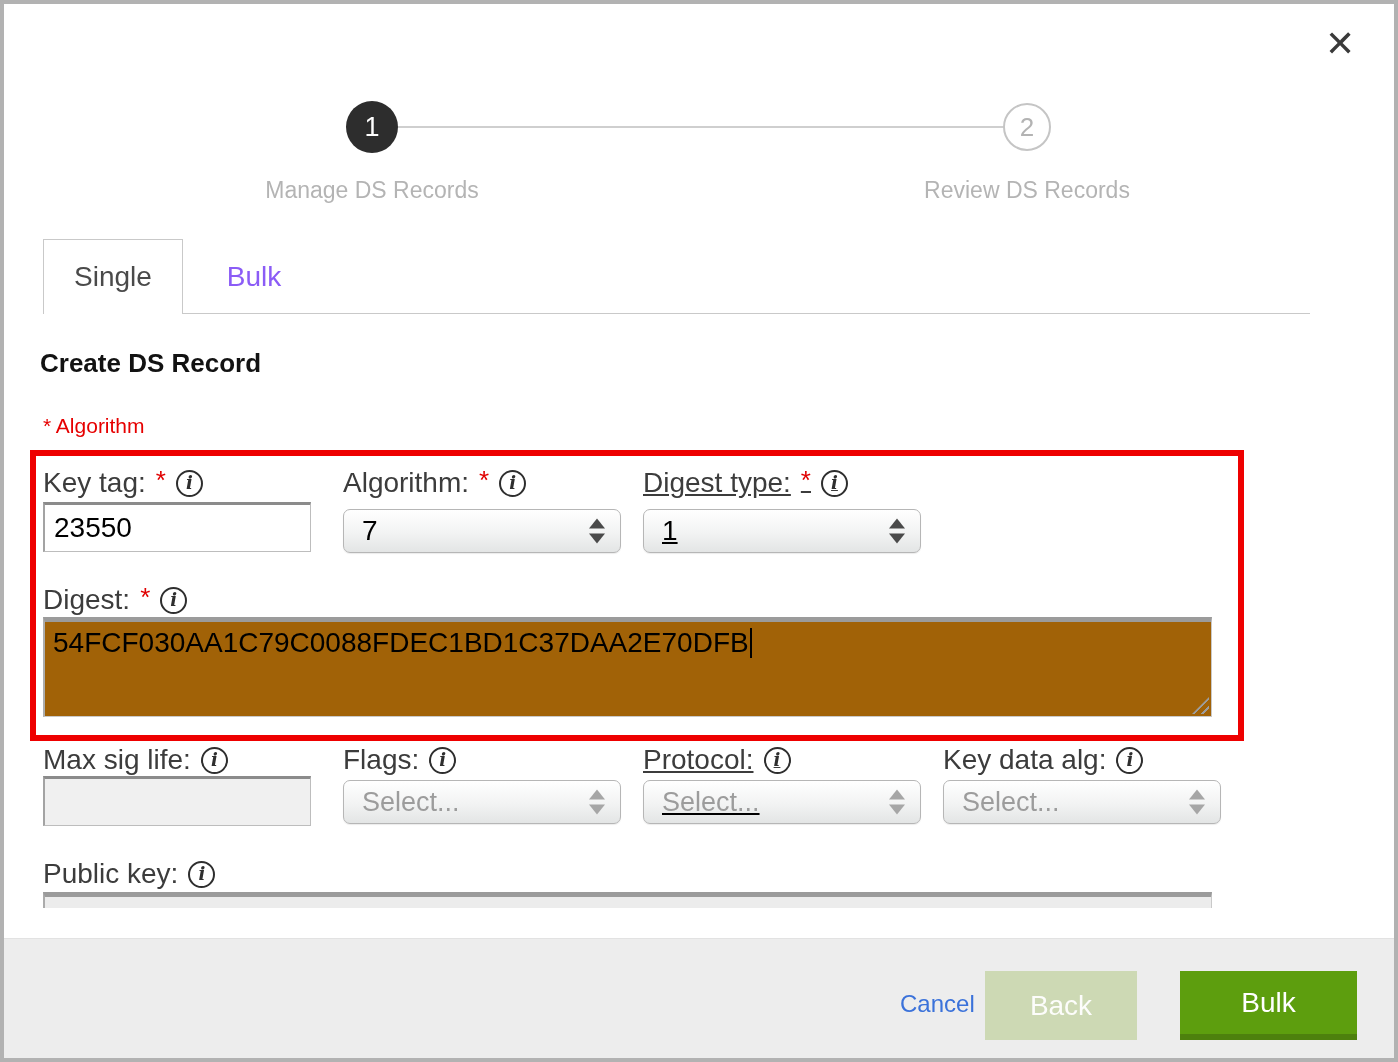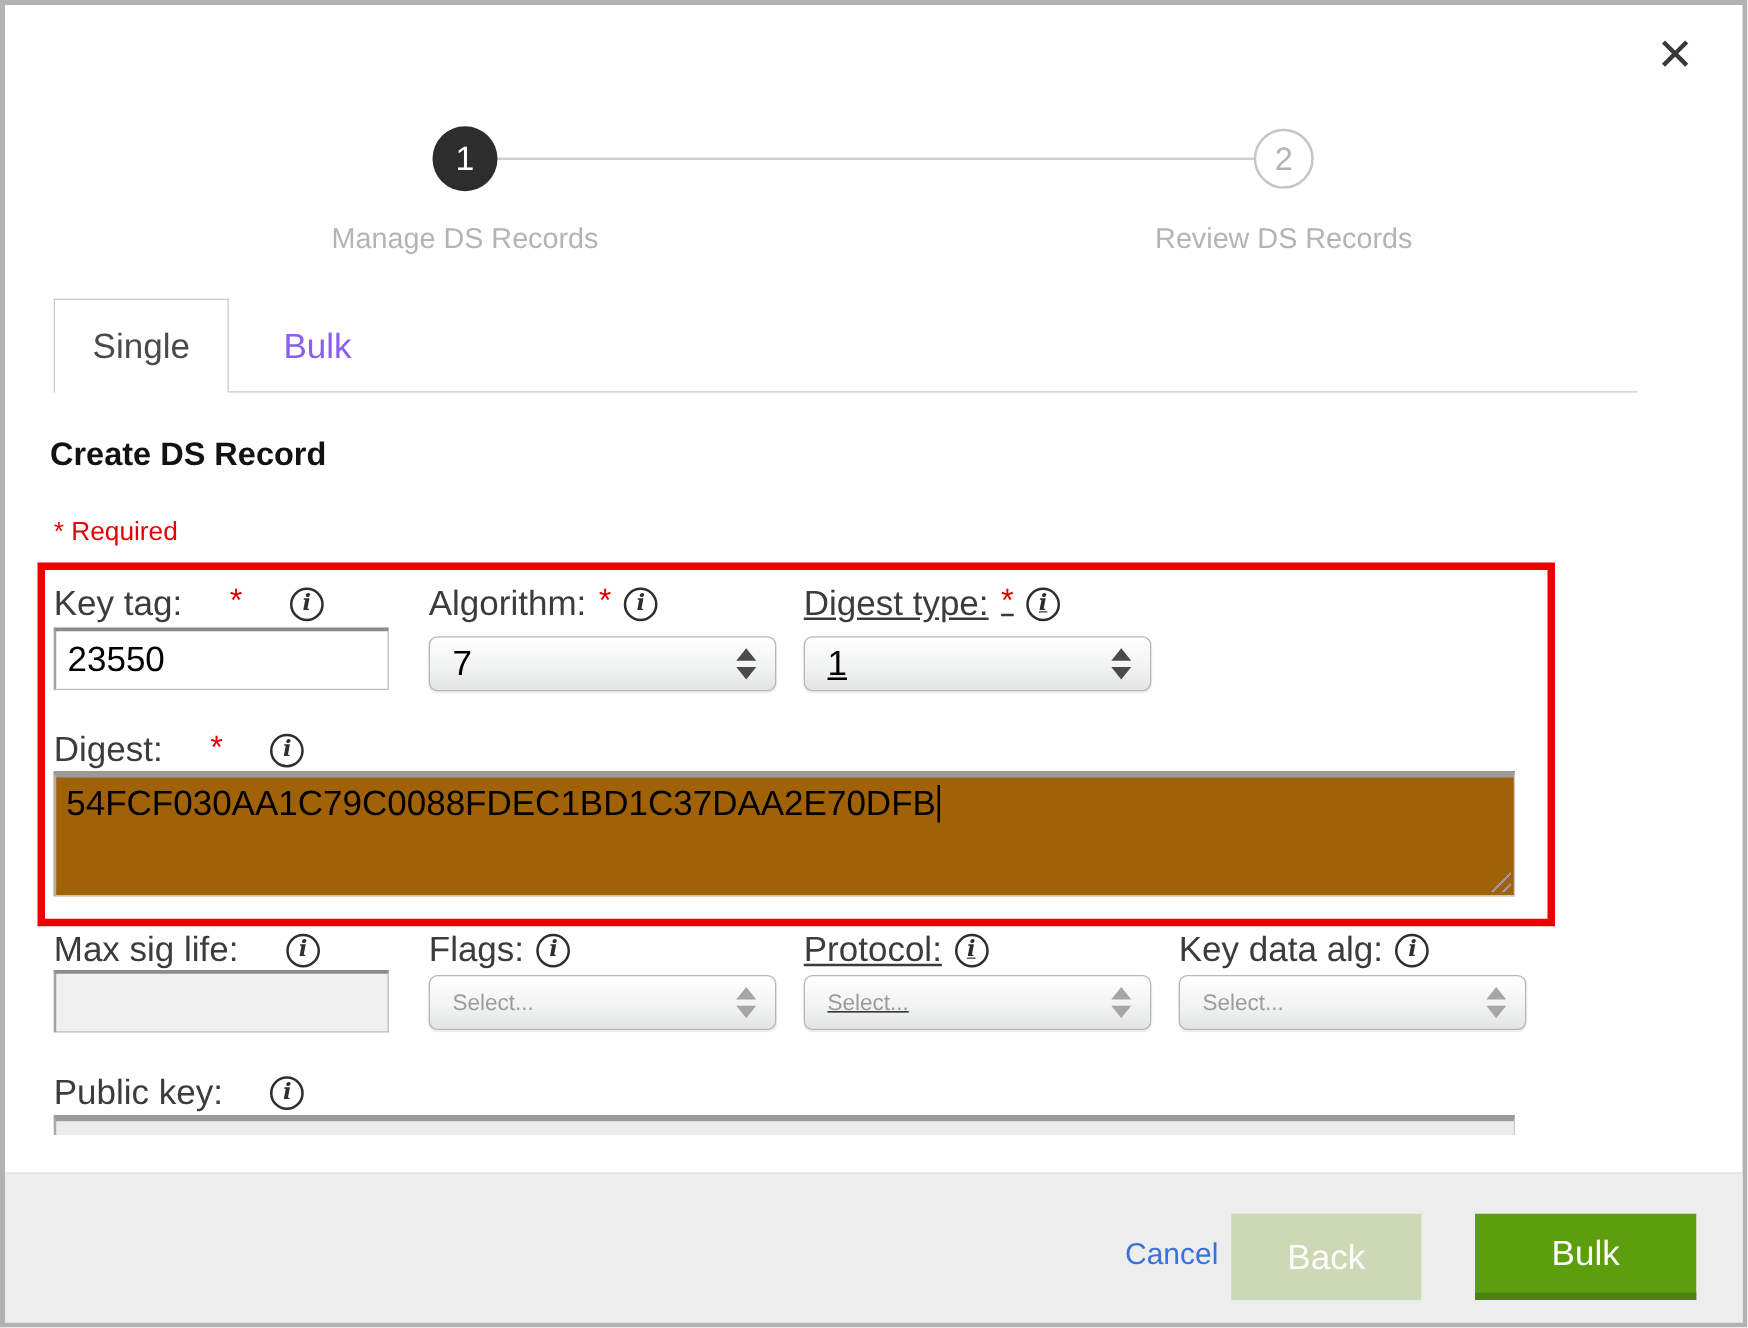--- a/index.html
+++ b/index.html
@@ -31,41 +31,41 @@
 
   .title { position:absolute; left:40px; top:348px; font-size:26px; font-weight:bold; color:#121212; }
   .reqnote { position:absolute; left:43px; top:414px; font-size:21px; color:#e60000; }
 
   
   .redbox { position:absolute; left:30px; top:450px; width:1214px; height:291px;
             border:6px solid #ee0000; z-index:6; pointer-events:none; }
 
   
   .flabel { position:absolute; font-size:28px; color:#3c3c3c; display:flex; align-items:center; height:34px; }
-  .c1 { left:43px;gap:28px; } .c2 { left:343px; } .c3 { left:643px;text-decoration:underline; } .c4 { left:943px; }
+  .c1 { left:43px; } .c2 { left:343px; } .c3 { left:643px;text-decoration:underline; } .c4 { left:943px; }
   .lr1 { top:466px; } .lrd { top:583px; } .lr2 { top:743px; } .lrpk { top:857px; }
   .req { color:#e00000; margin-left:10px; position:relative; top:-3px; font-size:26px; }
   .info { display:inline-flex; width:27px; height:27px; border:2.5px solid #2e2e2e; border-radius:50%;
           align-items:center; justify-content:center; margin-left:10px; cursor:pointer; flex:0 0 auto; }
   .info i { font-family:"DejaVu Serif","Liberation Serif",serif; font-style:italic; font-weight:bold;
             font-size:18px; color:#2e2e2e; line-height:1; }
 
   
   .tinput { position:absolute; width:268px; height:50px; font-size:28px; padding:0 9px; color:#000;
             background:#fff; outline:none;
             border:1px solid #bdbdbd; border-top:3px solid #8b8b8b; border-left:2px solid #a3a3a3;
             font-family:"Liberation Sans","DejaVu Sans",sans-serif; }
   .tinput.disabled { background:#f0f0f0; }
 
   
   .select { position:absolute; width:278px; height:44px; border:1px solid #b6b6b6; border-radius:7px;
             background:linear-gradient(#ffffff,#f2f3f3 55%,#e3e5e5); box-shadow:0 1px 1px rgba(0,0,0,0.08);
             display:flex; align-items:center; cursor:pointer; }
   .sel-val { font-size:28px; color:#000; padding-left:18px; }
-  .select.muted .sel-val { color:#9c9c9c; font-size:18px;text-align:center; }
+  .select.muted .sel-val { color:#9c9c9c; font-size:27px;text-align:center; }
   .arrows { position:absolute; right:15px; top:50%; transform:translateY(-50%);
             display:flex; flex-direction:column; gap:5px; align-items:center; }
   .arr-up   { width:0; height:0; border-left:8px solid transparent; border-right:8px solid transparent; border-bottom:10px solid #4a4a4a; }
   .arr-down { width:0; height:0; border-left:8px solid transparent; border-right:8px solid transparent; border-top:10px solid #4a4a4a; }
   .select.muted .arr-up { border-bottom-color:#a6a6a6; }
   .select.muted .arr-down { border-top-color:#a6a6a6; }
 
   
   .dig { position:absolute; left:43px; top:617px; width:1169px; height:100px; background:#a16207;
          border:1px solid #c9c9c9; border-top:5px solid #9b9b9b; border-left:2px solid #adadad;
@@ -99,21 +99,21 @@
   <div class="circle c-active">1</div>
   <div class="circle c-next">2</div>
   <div class="slabel sl1">Manage DS Records</div>
   <div class="slabel sl2">Review DS Records</div>
 
   <div class="tab tab-single">Single</div>
   <div class="tab tab-bulk">Bulk</div>
   <div class="tab-underline"></div>
 
   <h1 class="title">Create DS Record</h1>
-  <div class="reqnote">* Required</div>
+  <div class="reqnote">* Algorithm</div>
 
   <div class="redbox"></div>
 
   <div class="flabel c1 lr1">
     <span>Key tag:</span>
     <span class="req">*</span>
     <span class="info">
         <i>i</i>
       </span>
   </div>

